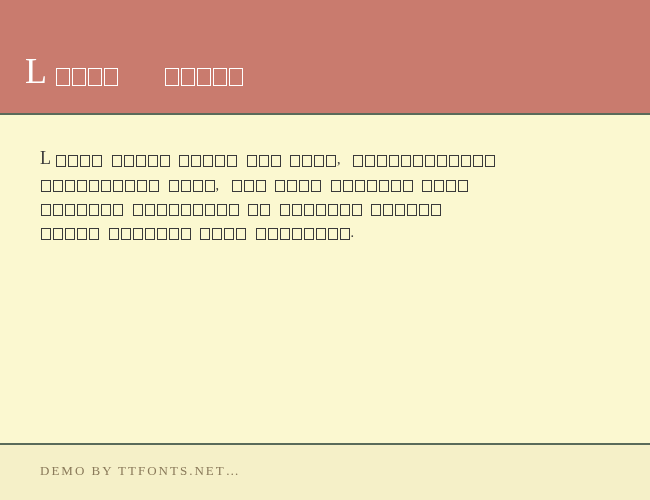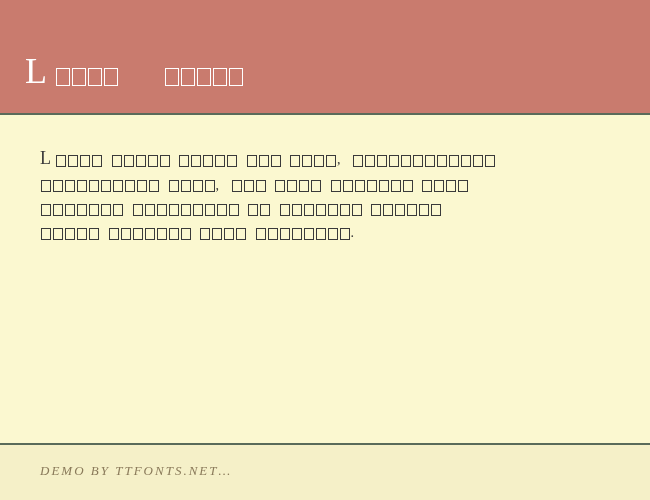--- a/index.html
+++ b/index.html
@@ -46,21 +46,20 @@
 .footer {
   background: #f5f0c8;
   height: 55px;
   padding: 18px 40px;
 }
 .footer-text {
   color: #8a7a5a;
   font-size: 13px;
   letter-spacing: 2px;
   font-family: Georgia, serif;
-  font-style: italic;
 }
 .box-char {
   display: inline-block;
   width: 10px;
   height: 12px;
   border: 1px solid currentColor;
   vertical-align: middle;
   margin: 0 1px;
 }
 .header .box-char {

